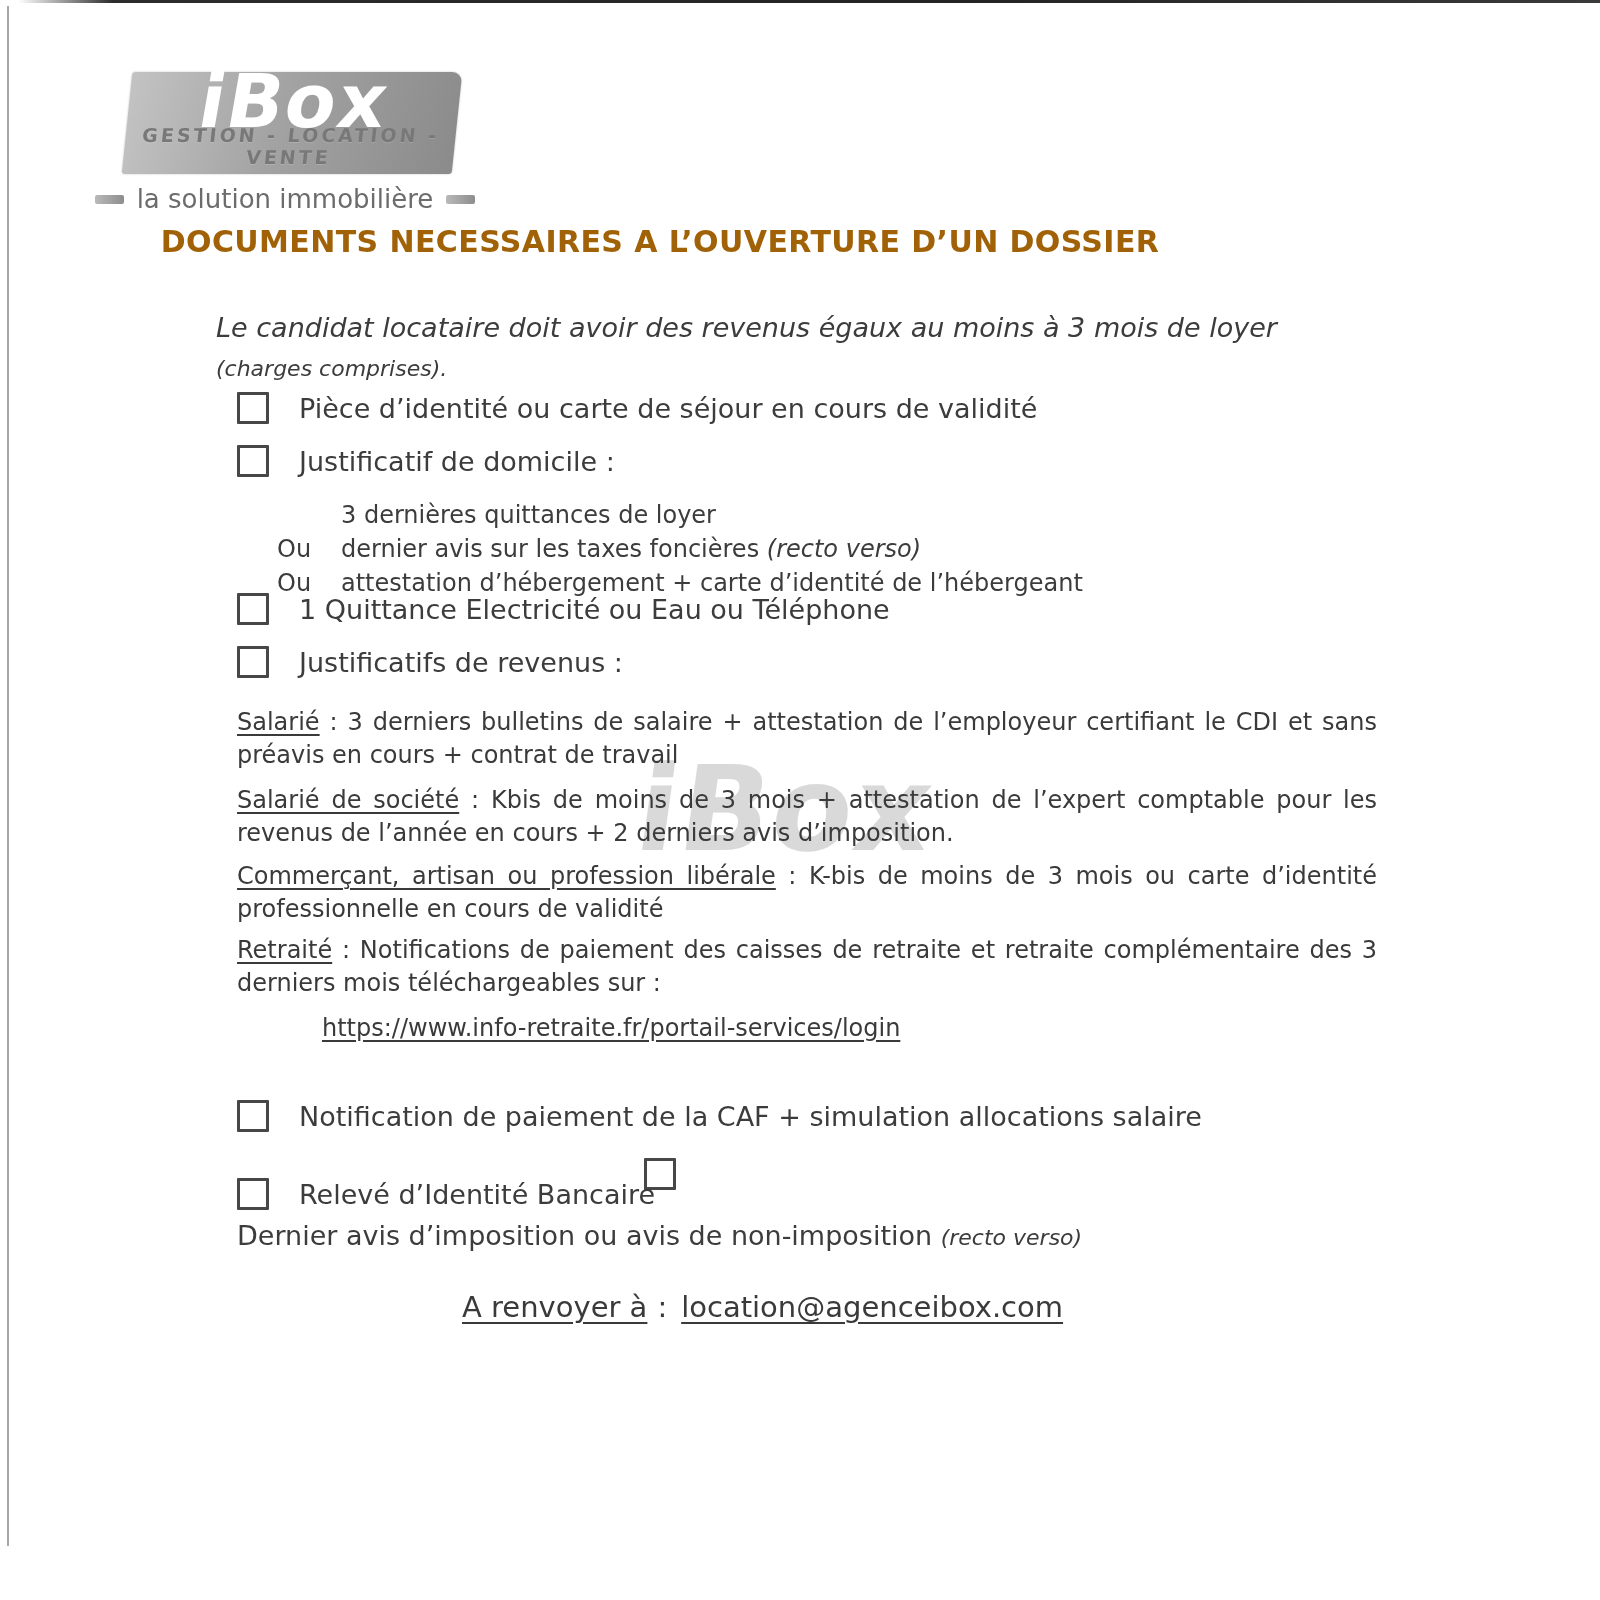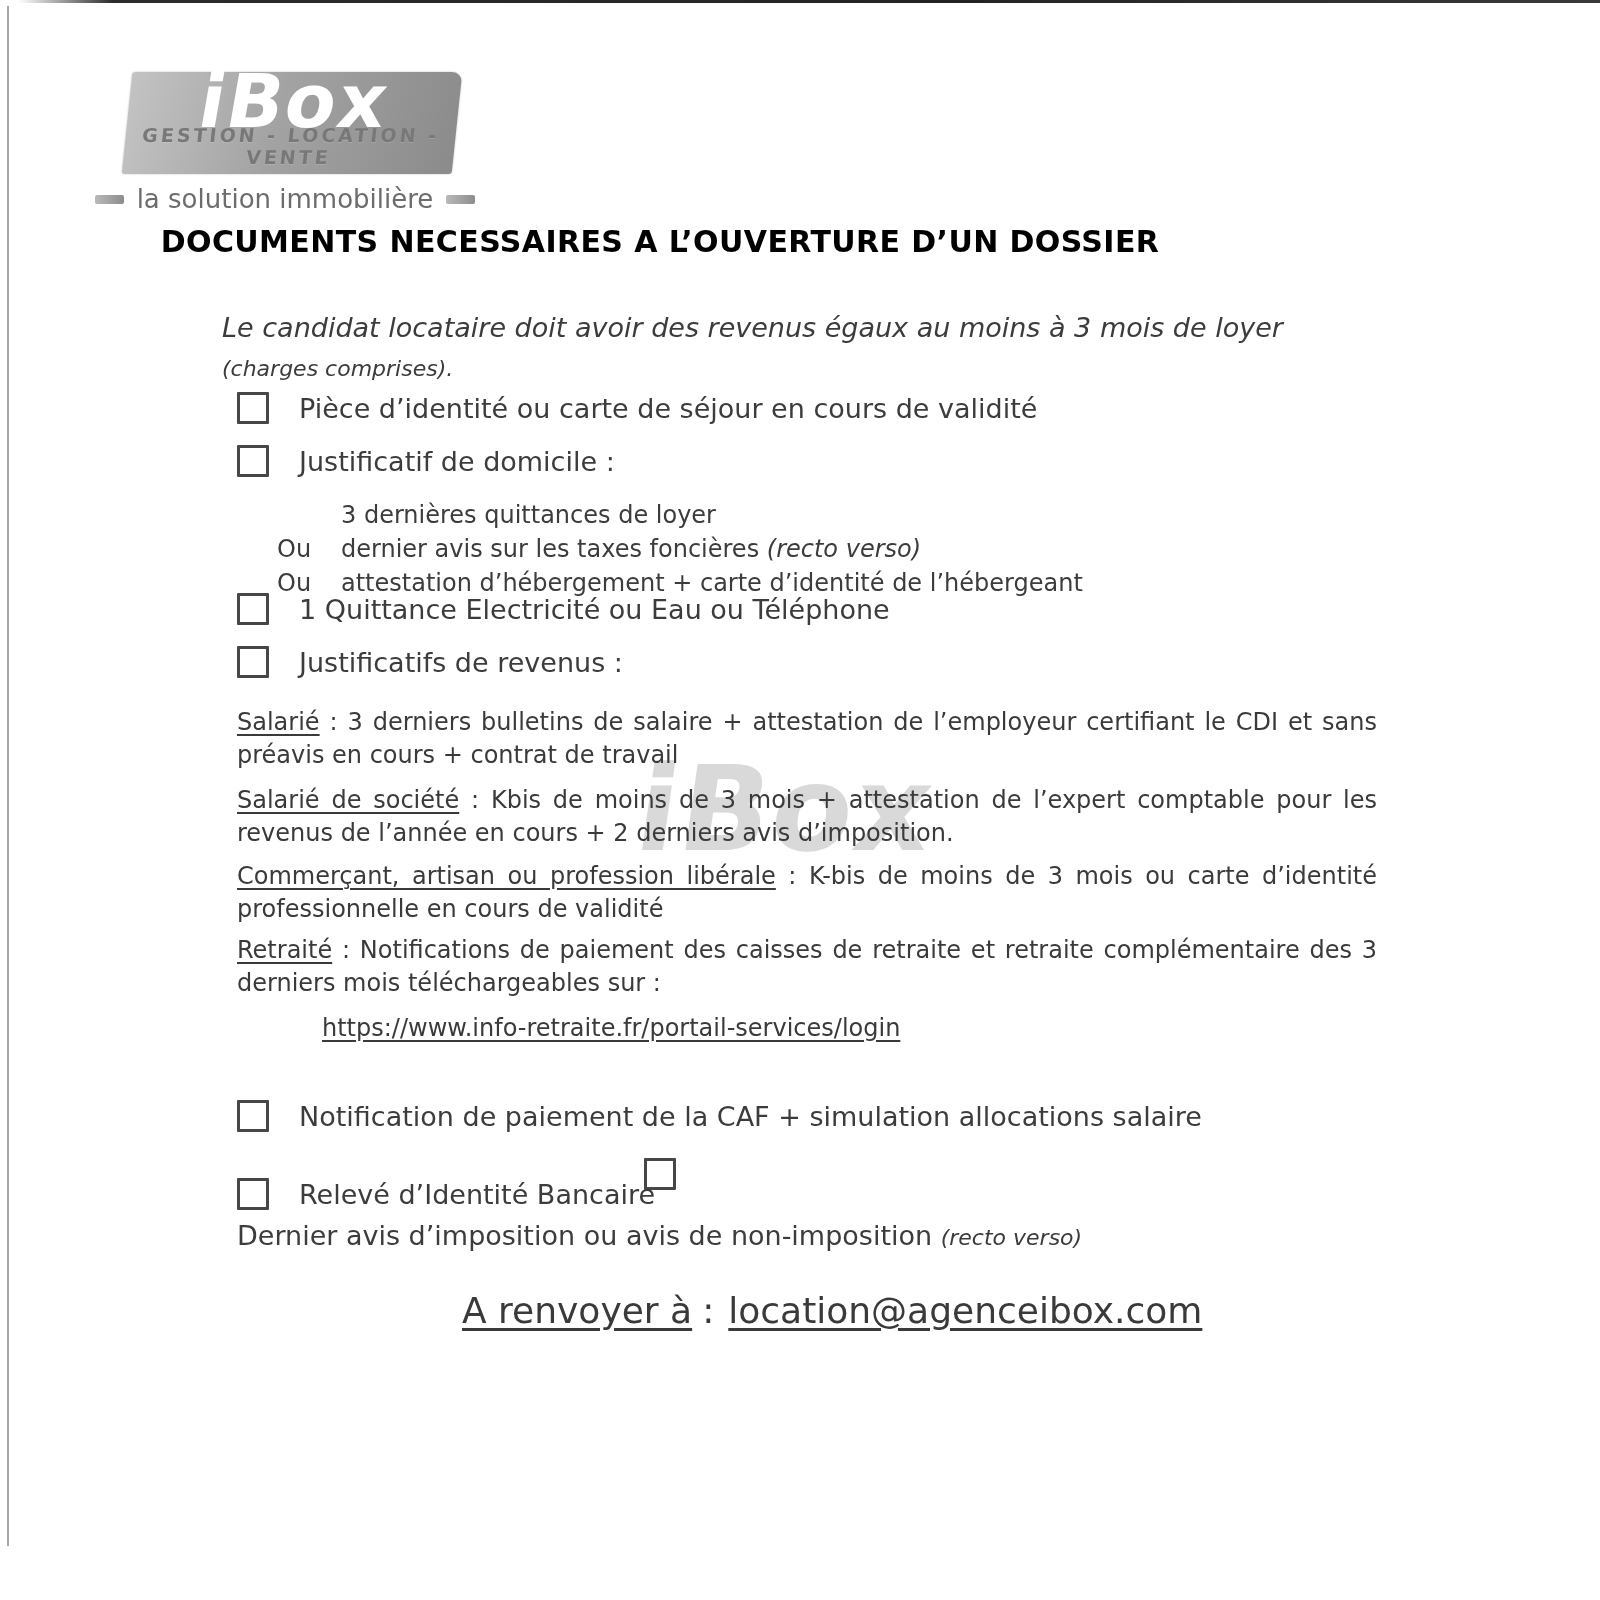--- a/index.html
+++ b/index.html
@@ -39,25 +39,25 @@
     text-shadow:0 1px 0 rgba(255,255,255,0.15);
   }
   .logo-slogan-row{display:flex;align-items:center;gap:13px;margin-top:10px;}
   .logo-dash{width:40px;height:9px;border-radius:2px;
     background:linear-gradient(to right,#b9b9b9,#8d8d8d);}
   .logo-slogan{font-size:26px;color:#6c6c6c;white-space:nowrap;}
 
   
   .doc-title{
     top:224px;left:0;width:1320px;text-align:center;margin:0;
-    font-size:30px;font-weight:bold;color:#000000;letter-spacing:0.4px;
+    font-size:30px;font-weight:bold;color:#a16207;letter-spacing:0.4px;
   }
 
   
-  .intro{top:308px;left:222px;width:1105px;margin:0;
+  .intro{top:308px;left:216px;width:1105px;margin:0;
     font-size:27px;font-style:italic;line-height:39px;color:#3c3c3c;}
   .intro .paren{font-size:22px;}
 
   
   .cb-row{left:237px;display:flex;align-items:center;gap:30px;}
   .cb-box{width:26px;height:26px;border:3px solid #474747;background:#fff;
     flex:none;border-radius:1px;cursor:pointer;}
   .cb-label{font-size:27px;color:#3c3c3c;white-space:nowrap;}
   .cb-label .it{font-style:italic;font-size:22px;}
 
@@ -75,21 +75,21 @@
   .sec-commercant{top:860px;}
   .sec-retraite{top:934px;}
   .sec-etudiant{top:1034px;}
   .portal-link{display:inline-block;margin-left:85px;margin-top:12px;
     color:#3a3a3a;text-decoration:underline;text-underline-offset:4px;cursor:pointer;}
 
   .cb1{top:392px;} .cb2{top:445px;} .cb3{top:593px;} .cb4{top:646px;}
   .cb5{top:1100px;} .cb6{top:1158px;flex-direction:column;} .cb7{top:1178px;}
 
   
-  .footer{top:1290px;left:462px;font-size:36px;color:#3a3a3a;white-space:nowrap;}
+  .footer{top:1290px;left:462px;font-size:29px;color:#3a3a3a;white-space:nowrap;}
   .footer .u{text-decoration:underline;text-underline-offset:5px;}
   .footer .email{color:#3a3a3a;cursor:pointer;margin-left:14px;}
   .footer .sep{margin-left:10px;}
 </style>
 </head>
 <body>
 
 <div class="page">
 
   <div class="scan-top"></div>

